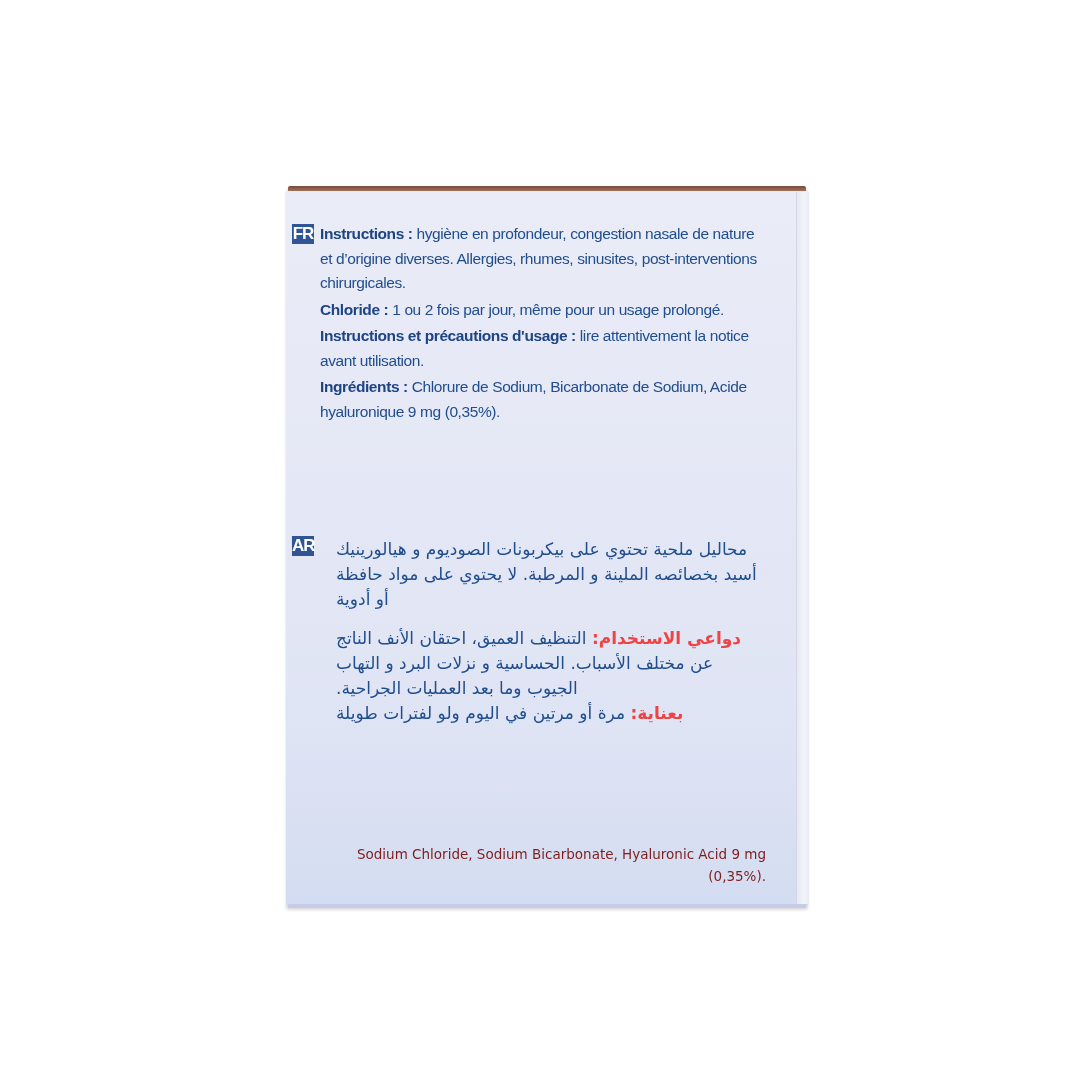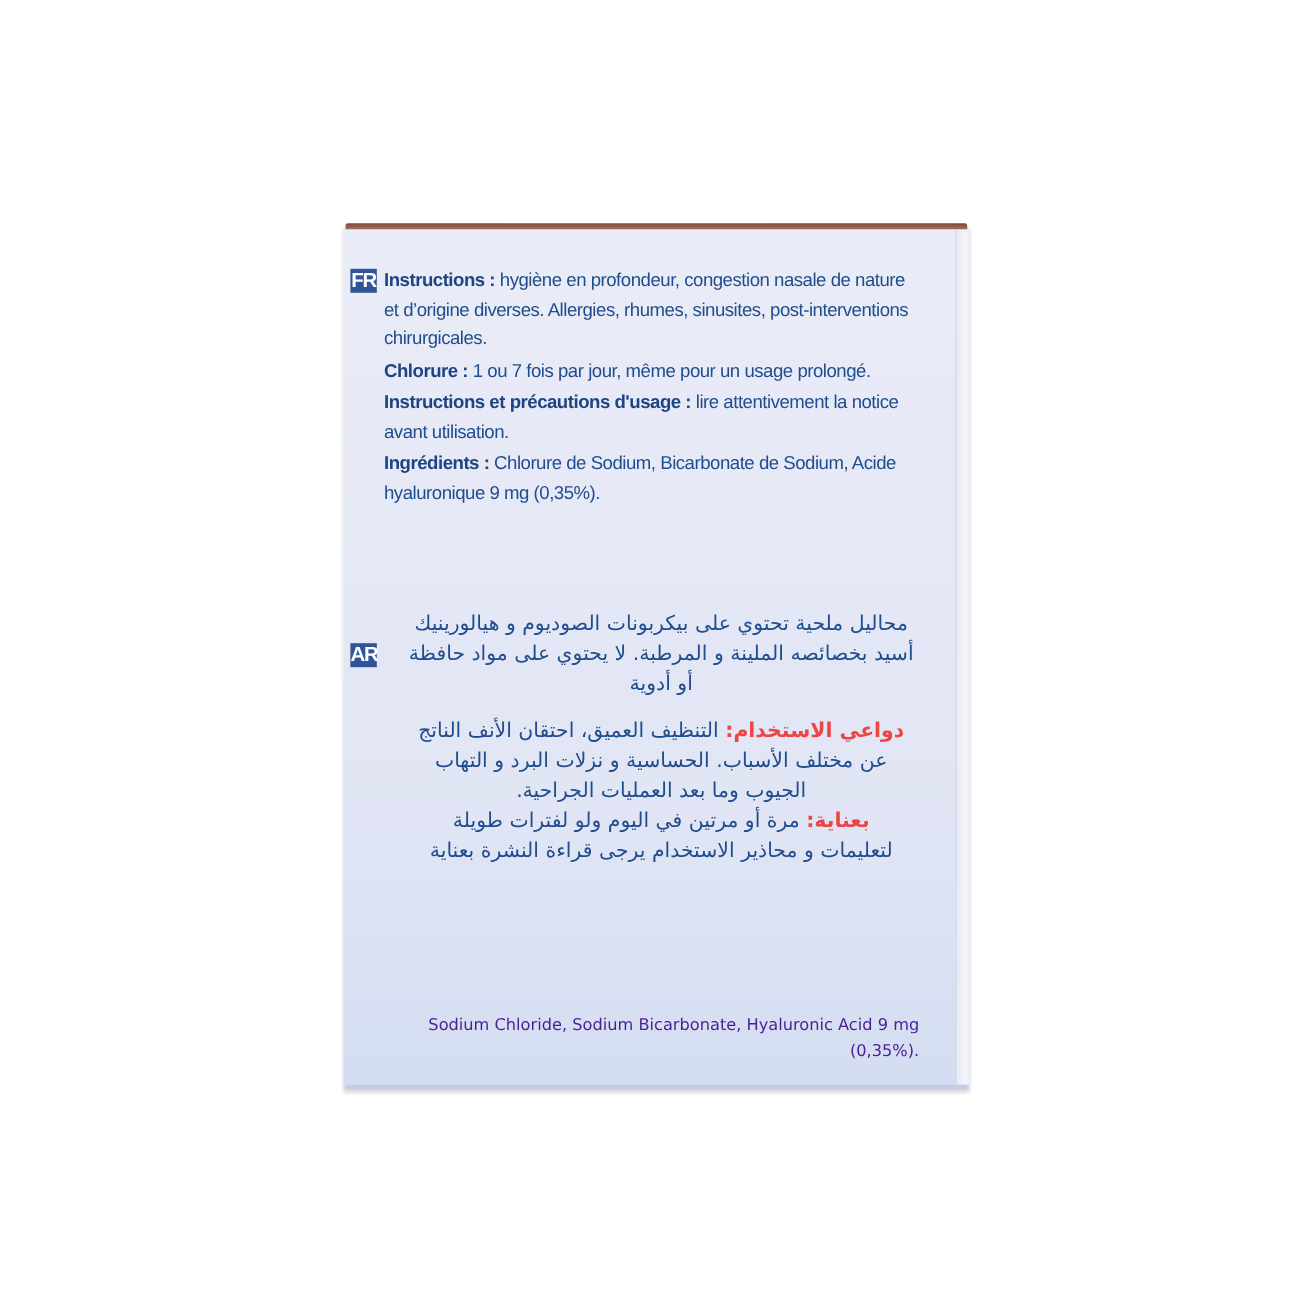--- a/index.html
+++ b/index.html
@@ -33,65 +33,64 @@
     line-height:20px; text-align:center; letter-spacing:-1px;
   }
   .fr-block {
     position:absolute; left:320px; top:222px; width:440px;
     color:#1f4d8d; font-family:"Liberation Sans Narrow","Liberation Sans", sans-serif;
     font-size:15.5px; line-height:24.5px; letter-spacing:-0.4px;
   }
   .fr-block p { margin:0 0 2px 0; }
   .fr-block b { color:#1d4483; }
   .ar-block {
-    position:absolute; left:336px; top:508px; width:430px;
-    direction:rtl; text-align:center;
+    position:absolute; left:336px; top:537px; width:430px;
+    direction:rtl; text-align:left;
     color:#1f4d8d; font-family:"DejaVu Sans", sans-serif;
     font-size:17px; line-height:25px;
   }
   .ar-block p { margin:0; }
   .ar-block .gap { margin-top:14px; }
   .ar-block b { color:#ef4444; }
   .en-block {
     position:absolute; left:320px; top:843px; width:446px; text-align:right;
-    color:#4c1d95; font-family:"DejaVu Sans", sans-serif;
+    color:#7f1d1d; font-family:"DejaVu Sans", sans-serif;
     font-size:13.5px; line-height:22px;
   }
 </style>
 </head>
 <body>
 
 <div class="box"></div>
 <div class="box-top-edge"></div>
 <div class="box-right-edge"></div>
 <div class="box-bottom-edge"></div>
 
 <div class="lang-badge" style="left:292px; top:224px;">FR</div>
 
 <div class="fr-block">
   <p>
     <b>Instructions :</b><span> hygiène en profondeur, congestion nasale de nature et d’origine diverses. Allergies, rhumes, sinusites, post-interventions chirurgicales.</span>
   </p>
   <p>
-    <b>Chlorure :</b><span> 1 ou 7 fois par jour, même pour un usage prolongé.</span>
+    <b>Chloride :</b><span> 1 ou 2 fois par jour, même pour un usage prolongé.</span>
   </p>
   <p>
     <b>Instructions et précautions d'usage :</b><span> lire attentivement la notice avant utilisation.</span>
   </p>
   <p>
     <b>Ingrédients :</b><span> Chlorure de Sodium, Bicarbonate de Sodium, Acide hyaluronique 9 mg (0,35%).</span>
   </p>
 </div>
 
 <div class="lang-badge" style="left:292px; top:536px;">AR</div>
 
 <div class="ar-block">
   <p>محاليل ملحية تحتوي على بيكربونات الصوديوم و هيالورينيك أسيد بخصائصه الملينة و المرطبة. لا يحتوي على مواد حافظة أو أدوية</p>
   <p class="gap">
     <b>دواعي الاستخدام:</b><span> التنظيف العميق، احتقان الأنف الناتج عن مختلف الأسباب. الحساسية و نزلات البرد و التهاب الجيوب وما بعد العمليات الجراحية.</span>
   </p>
   <p>
     <b>بعناية:</b><span> مرة أو مرتين في اليوم ولو لفترات طويلة</span>
   </p>
-  <p>لتعليمات و محاذير الاستخدام يرجى قراءة النشرة بعناية</p>
 </div>
 
 <div class="en-block">Sodium Chloride, Sodium Bicarbonate, Hyaluronic Acid 9 mg (0,35%).</div>
 
 </body></html>

